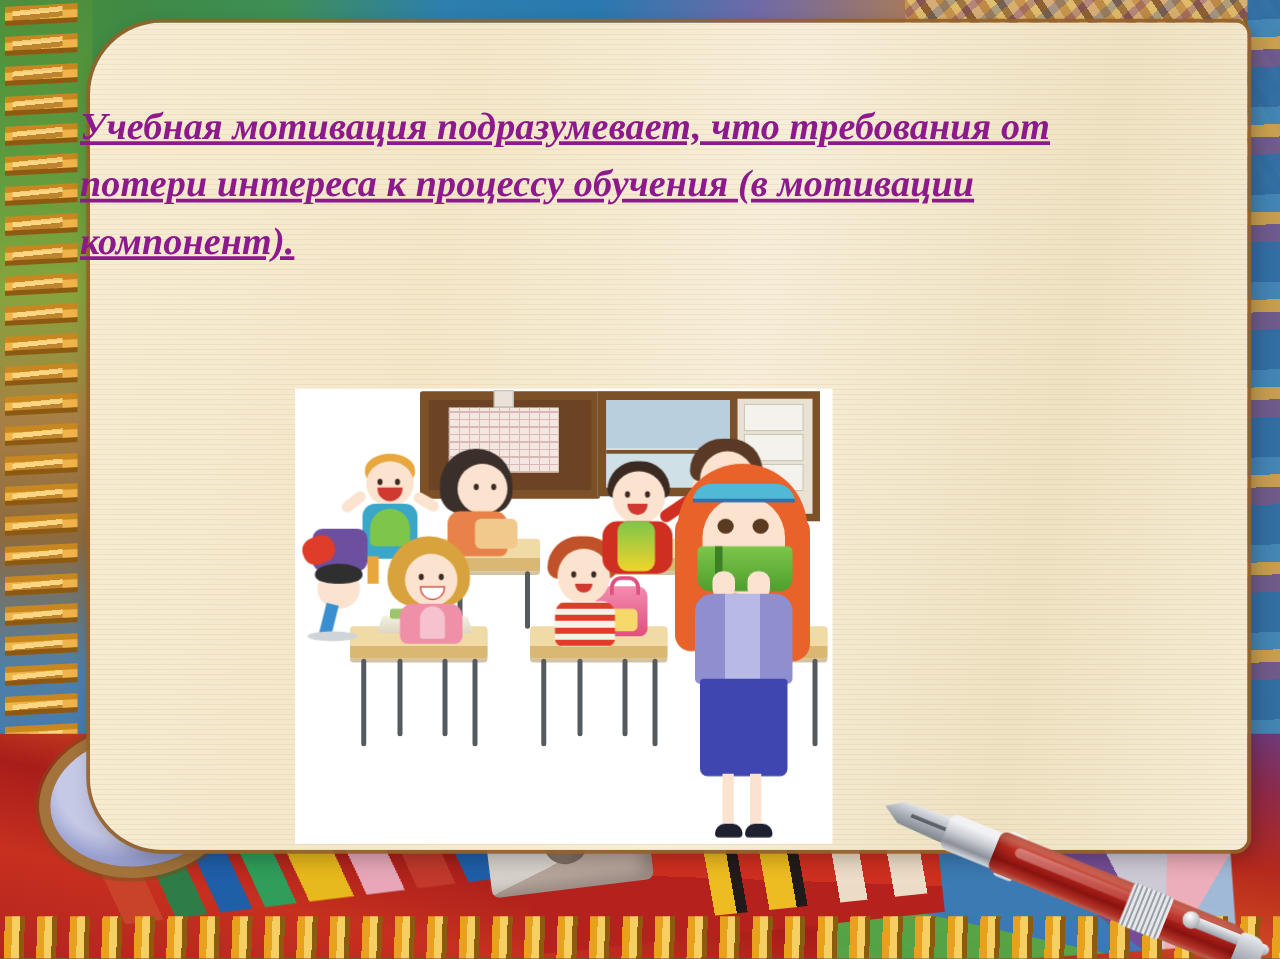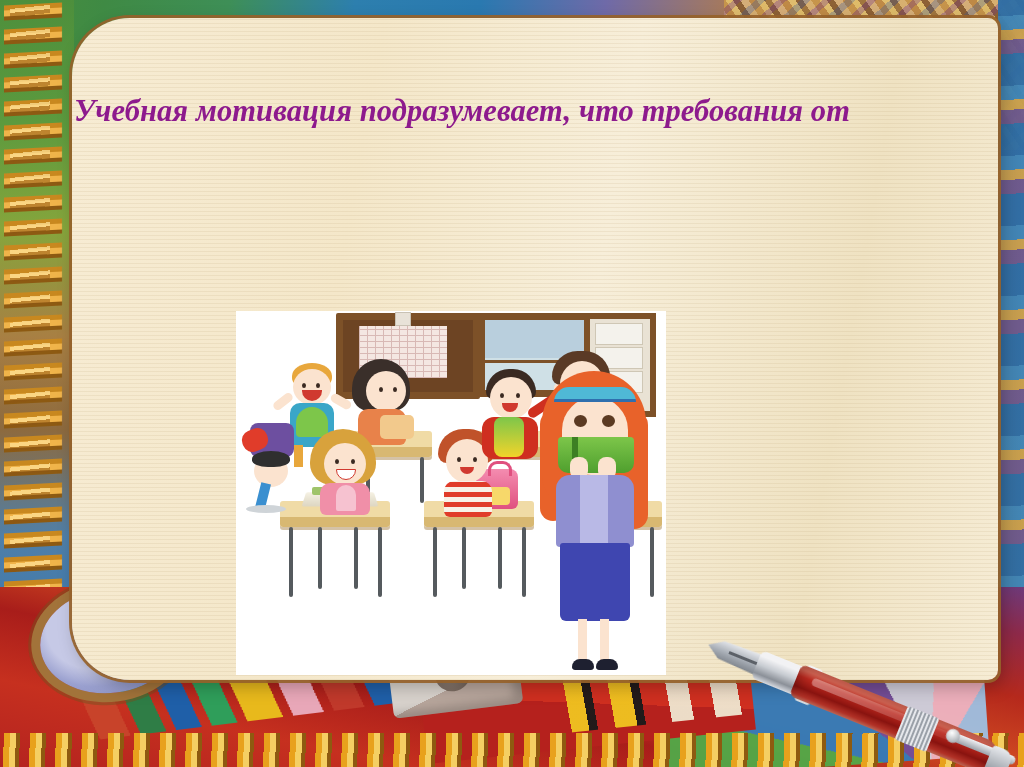--- a/index.html
+++ b/index.html
@@ -175,21 +175,21 @@
 
   
   .text-block{
     position:absolute;left:64px;top:78px;width:910px;
     font-family:"Liberation Serif",serif;
     font-weight:bold;font-style:italic;
     font-size:30.5px;line-height:46px;
     color:#8d1a8d;
     letter-spacing:.1px;
   }
-  .text-block p{margin:10px;}
+  .text-block p{margin:0;text-decoration:underline;}
 
   
   .picture{
     position:absolute;left:236px;top:311px;width:430px;height:364px;
     background:#ffffff;overflow:hidden;
   }
   .board{
     position:absolute;left:100px;top:2px;width:130px;height:72px;
     background:#6d4423;border:7px solid #7d5128;border-radius:2px;
   }
@@ -322,20 +322,22 @@
 
   <div class="parchment"></div>
 
   <svg class="wave-top" viewBox="0 0 962 104" preserveAspectRatio="none">
     <path d="M0,0 L962,0 L962,12 C820,44 640,78 420,86 C260,92 110,70 0,34 Z" fill="none"></path>
     <path d="M0,38 C110,74 260,96 420,90 C640,82 820,48 962,14 L962,0 L0,0 Z" fill="#8d6b3e" opacity="0"></path>
   </svg>
 
   <div class="text-block">
     <p>Учебная мотивация подразумевает, что требования от</p>
+    <p>потери интереса к процессу обучения (в мотивации</p>
+    <p>компонент).</p>
   </div>
 
   <div class="picture">
 
     <div class="board">
       <div class="board-paper"></div>
       <div class="board-clip"></div>
     </div>
 
     <div class="window">

